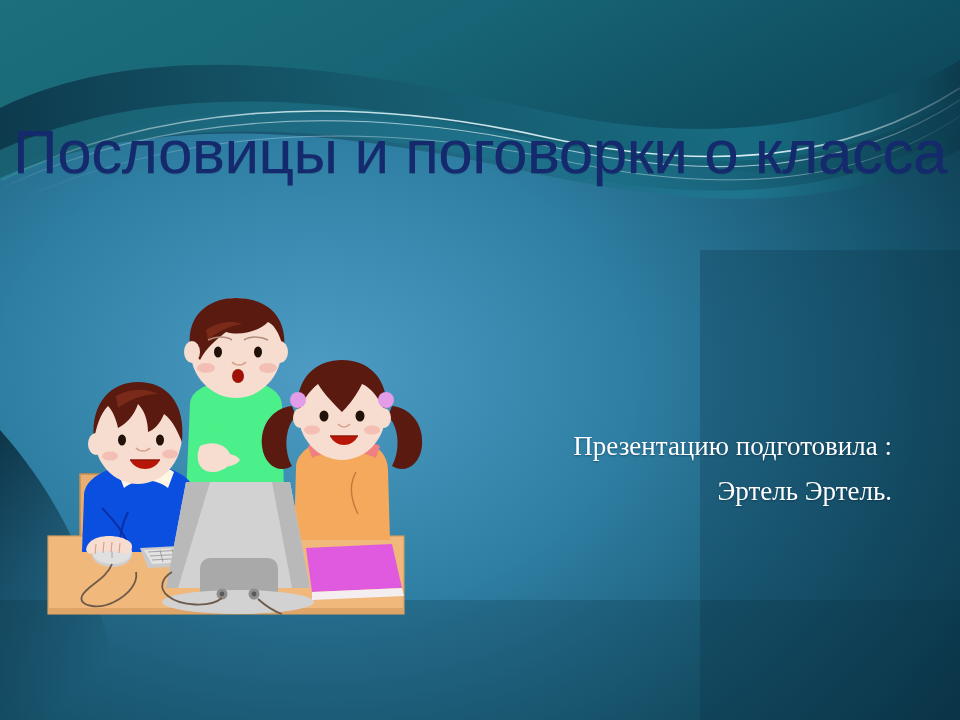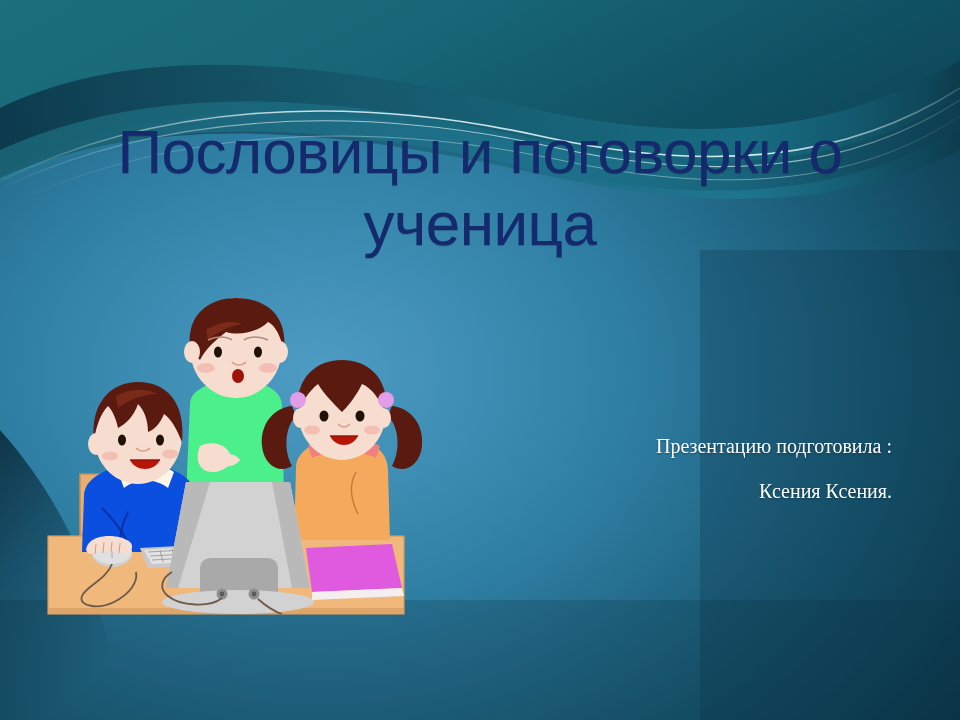--- a/index.html
+++ b/index.html
@@ -32,21 +32,21 @@
     text-shadow:0 1px 0 rgba(10,20,60,0.25);
   }
 
   #subtitle {
     position:absolute;
     right:68px; top:424px;
     width:520px;
     text-align:right;
     color:#ffffff;
     font-family:"Liberation Serif", serif;
-    font-size:20px;
+    font-size:27px;
     line-height:45px;
     text-shadow:0 1px 2px rgba(0,30,50,0.45);
   }
   #subtitle .line { display:block; }
 
   #artwork {
     position:absolute;
     left:40px; top:296px;
     width:390px; height:330px;
   }
@@ -105,21 +105,21 @@
 
     <path d="M2,180 C150,106 340,92 540,136 C712,174 848,160 960,88" fill="none" stroke="url(#gHair)" stroke-width="1.6"></path>
     <path d="M6,186 C156,116 346,102 548,146 C718,184 852,170 960,100" fill="none" stroke="url(#gHair)" stroke-width="1.1" opacity="0.75"></path>
     <path d="M28,196 C176,132 360,118 560,160 C726,196 858,184 960,116" fill="none" stroke="url(#gHair)" stroke-width="0.9" opacity="0.5"></path>
 
     <path d="M0,430 C80,520 110,620 120,720 L0,720 Z" fill="url(#gCorner)"></path>
     <rect x="700" y="250" width="260" height="470" fill="#0a3347" opacity="0.28"></rect>
     <rect x="0" y="600" width="960" height="120" fill="#0a2c3d" opacity="0.22"></rect>
   </svg>
 
-  <h1 id="title">Пословицы и поговорки о ученица</h1>
+  <h1 id="title">Пословицы и поговорки о класса</h1>
 
   <div id="artwork">
     <svg viewBox="0 0 390 330" preserveAspectRatio="none">
       <defs>
         <clipPath id="clipMon">
           <path d="M146,186 L250,186 L268,300 L128,300 Z"></path>
         </clipPath>
       </defs>
 
       <rect x="40" y="178" width="52" height="62" fill="#e8ae72"></rect>
@@ -248,16 +248,16 @@
 
       <g>
         <path d="M266,252 L352,248 L362,292 L272,296 Z" fill="#e05ae0"></path>
         <path d="M272,296 L362,292 L364,300 L272,304 Z" fill="#f5eef0"></path>
       </g>
     </svg>
   </div>
 
   <div id="subtitle">
     <span class="line">Презентацию подготовила :</span>
-    <span class="line">Ксения Ксения.</span>
+    <span class="line">Эртель Эртель.</span>
   </div>
 
 </div>
 
 </body></html>

